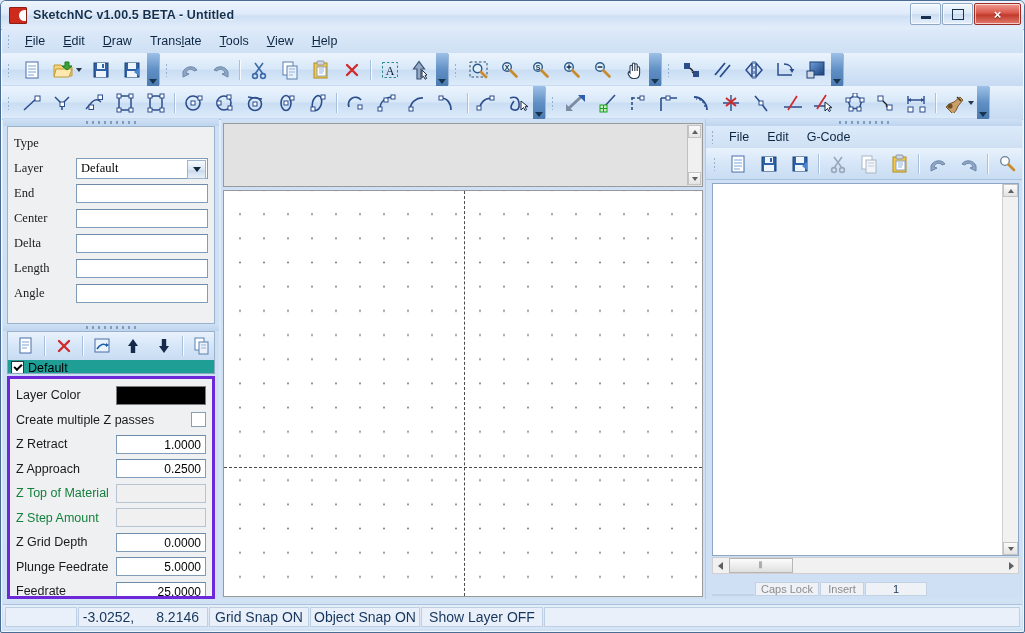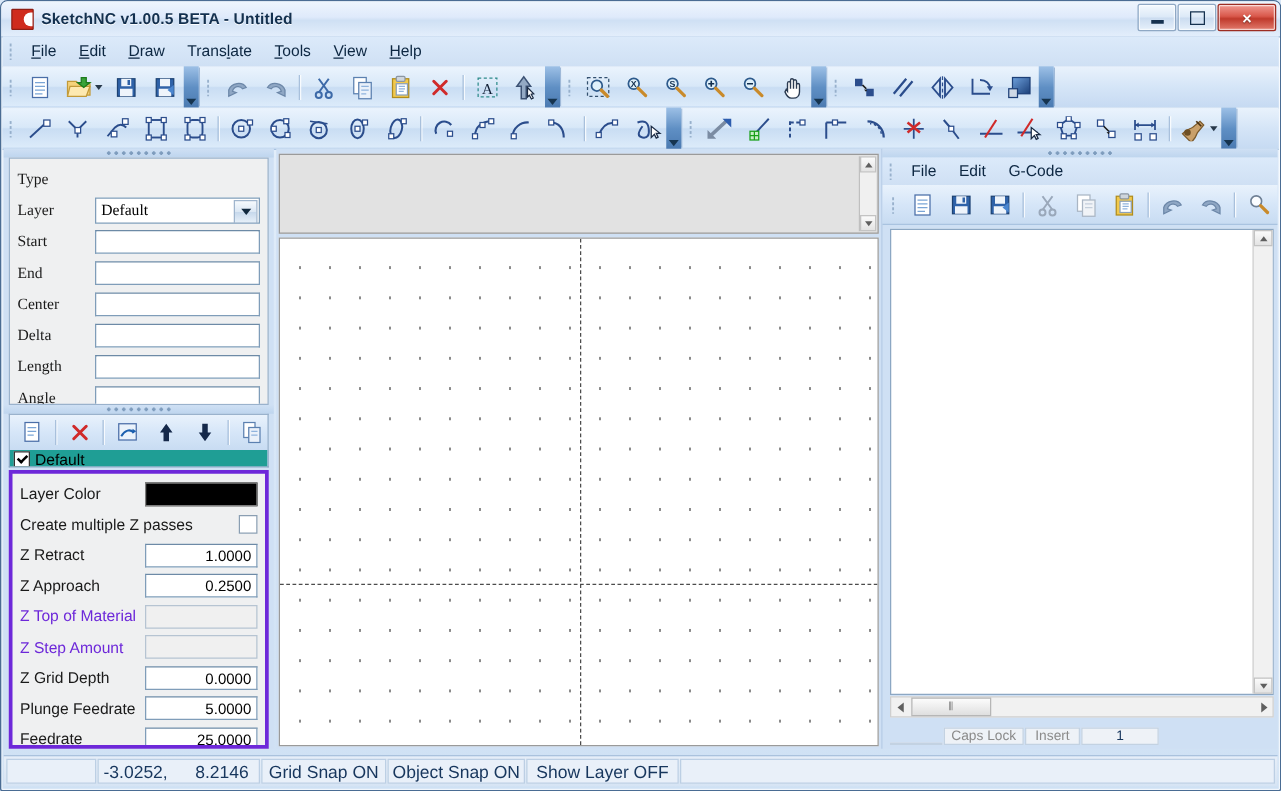--- a/index.html
+++ b/index.html
@@ -169,21 +169,21 @@
   .lchk::after{content:"";width:6px;height:3px;border-left:2px solid #000;border-bottom:2px solid #000;
                transform:rotate(-45deg);margin-bottom:2px;}
   .layer-name{font-size:12.5px;color:#000;white-space:nowrap;}
 
   .layer-props{
     margin:2px 4px 0 4px;flex:1;overflow:hidden;
     background:#eff0f1;border:3px solid #6d28d9;box-sizing:border-box;padding-top:4px;
   }
   .lp-row{display:flex;align-items:center;height:24.5px;padding:0 6px;}
   .lp-label{width:100px;font-size:12.5px;color:#1a1a1a;flex:none;}
-  .lp-label.dim{color:#6d28d9;}
+  .lp-label.dim{color:#15803d;}
   .swatch{flex:1;height:17px;background:#000;border:1px solid #7d7d7d;}
   .lp-check{width:13px;height:13px;background:#fff;border:1px solid #8a9eb2;margin-left:auto;flex:none;}
 
   
   .canvas-wrap{
     position:absolute;left:220px;top:118px;right:319px;bottom:33px;
     background:#cfe0f4;
   }
   .cnv-top{
     position:absolute;left:2px;right:2px;top:4px;height:64px;
@@ -725,24 +725,20 @@
           <div class="prop-label">Type</div>
         </div>
         <div class="prop-row">
           <div class="prop-label">Layer</div>
           <div class="prop-combo">
             <span>Default</span>
             <span class="combo-btn"></span>
           </div>
         </div>
         <div class="prop-row">
-          <div class="prop-label">Start</div>
-          <div class="prop-input"></div>
-        </div>
-        <div class="prop-row">
           <div class="prop-label">End</div>
           <div class="prop-input"></div>
         </div>
         <div class="prop-row">
           <div class="prop-label">Center</div>
           <div class="prop-input"></div>
         </div>
         <div class="prop-row">
           <div class="prop-label">Delta</div>
           <div class="prop-input"></div>

